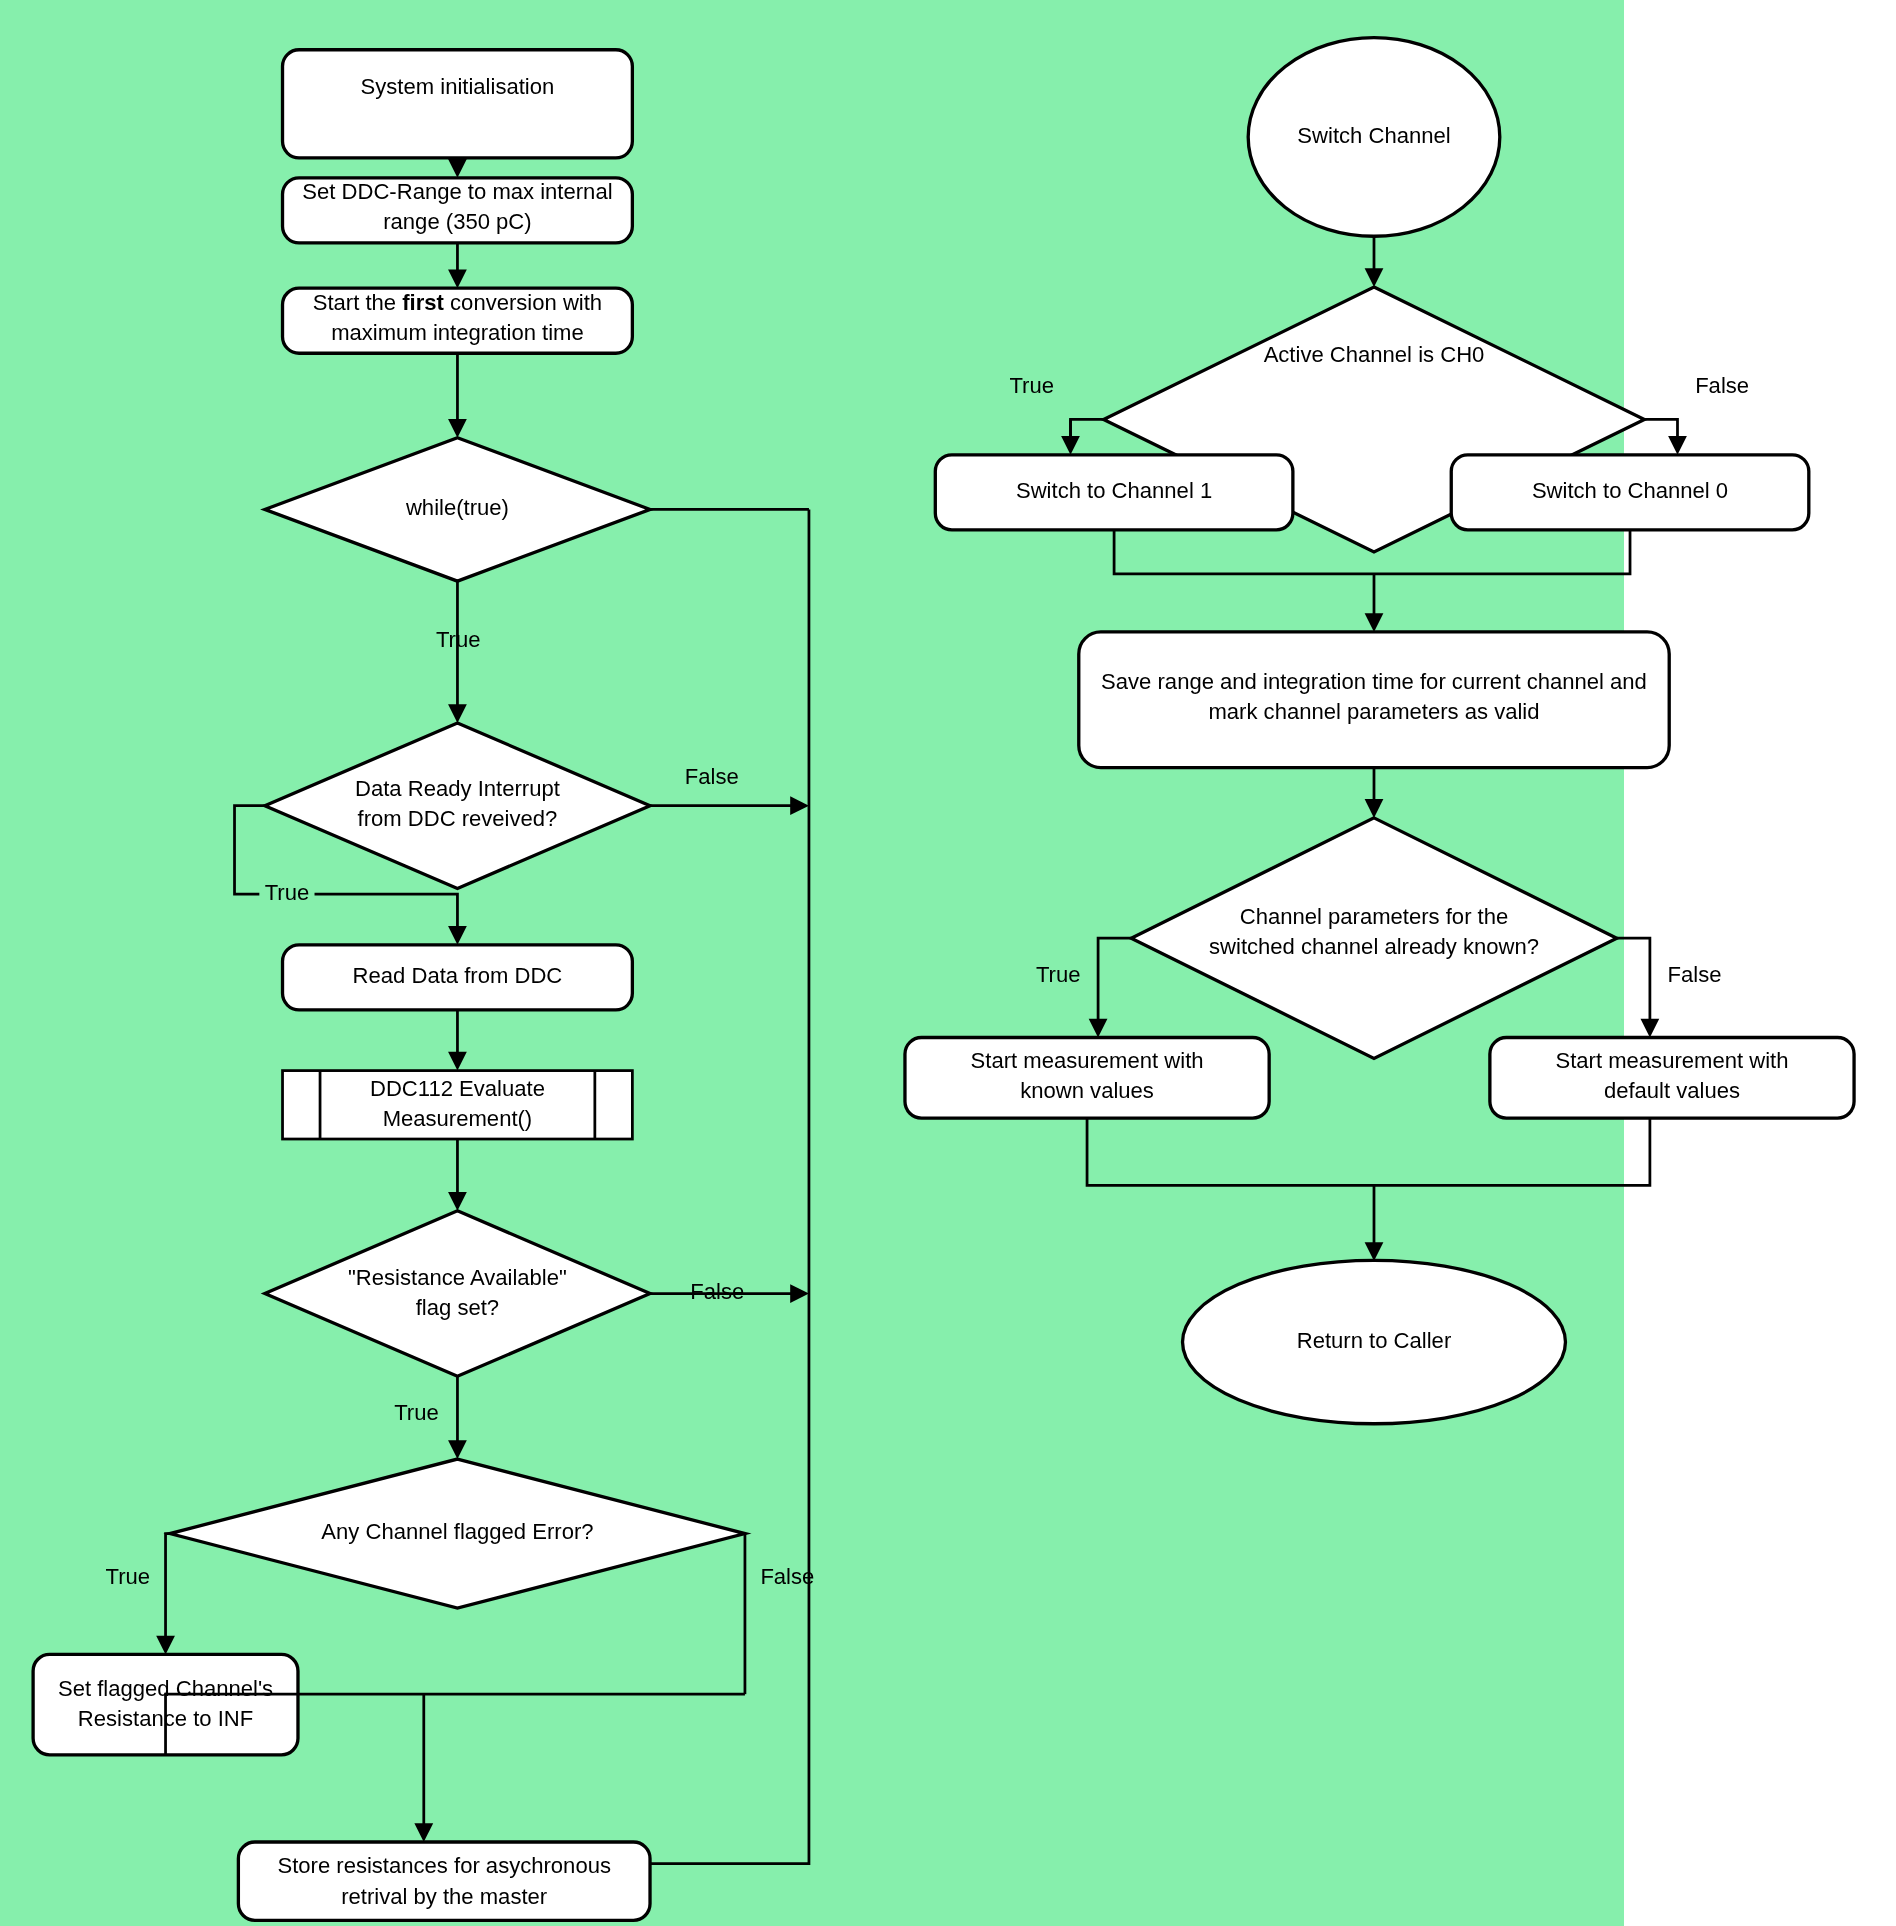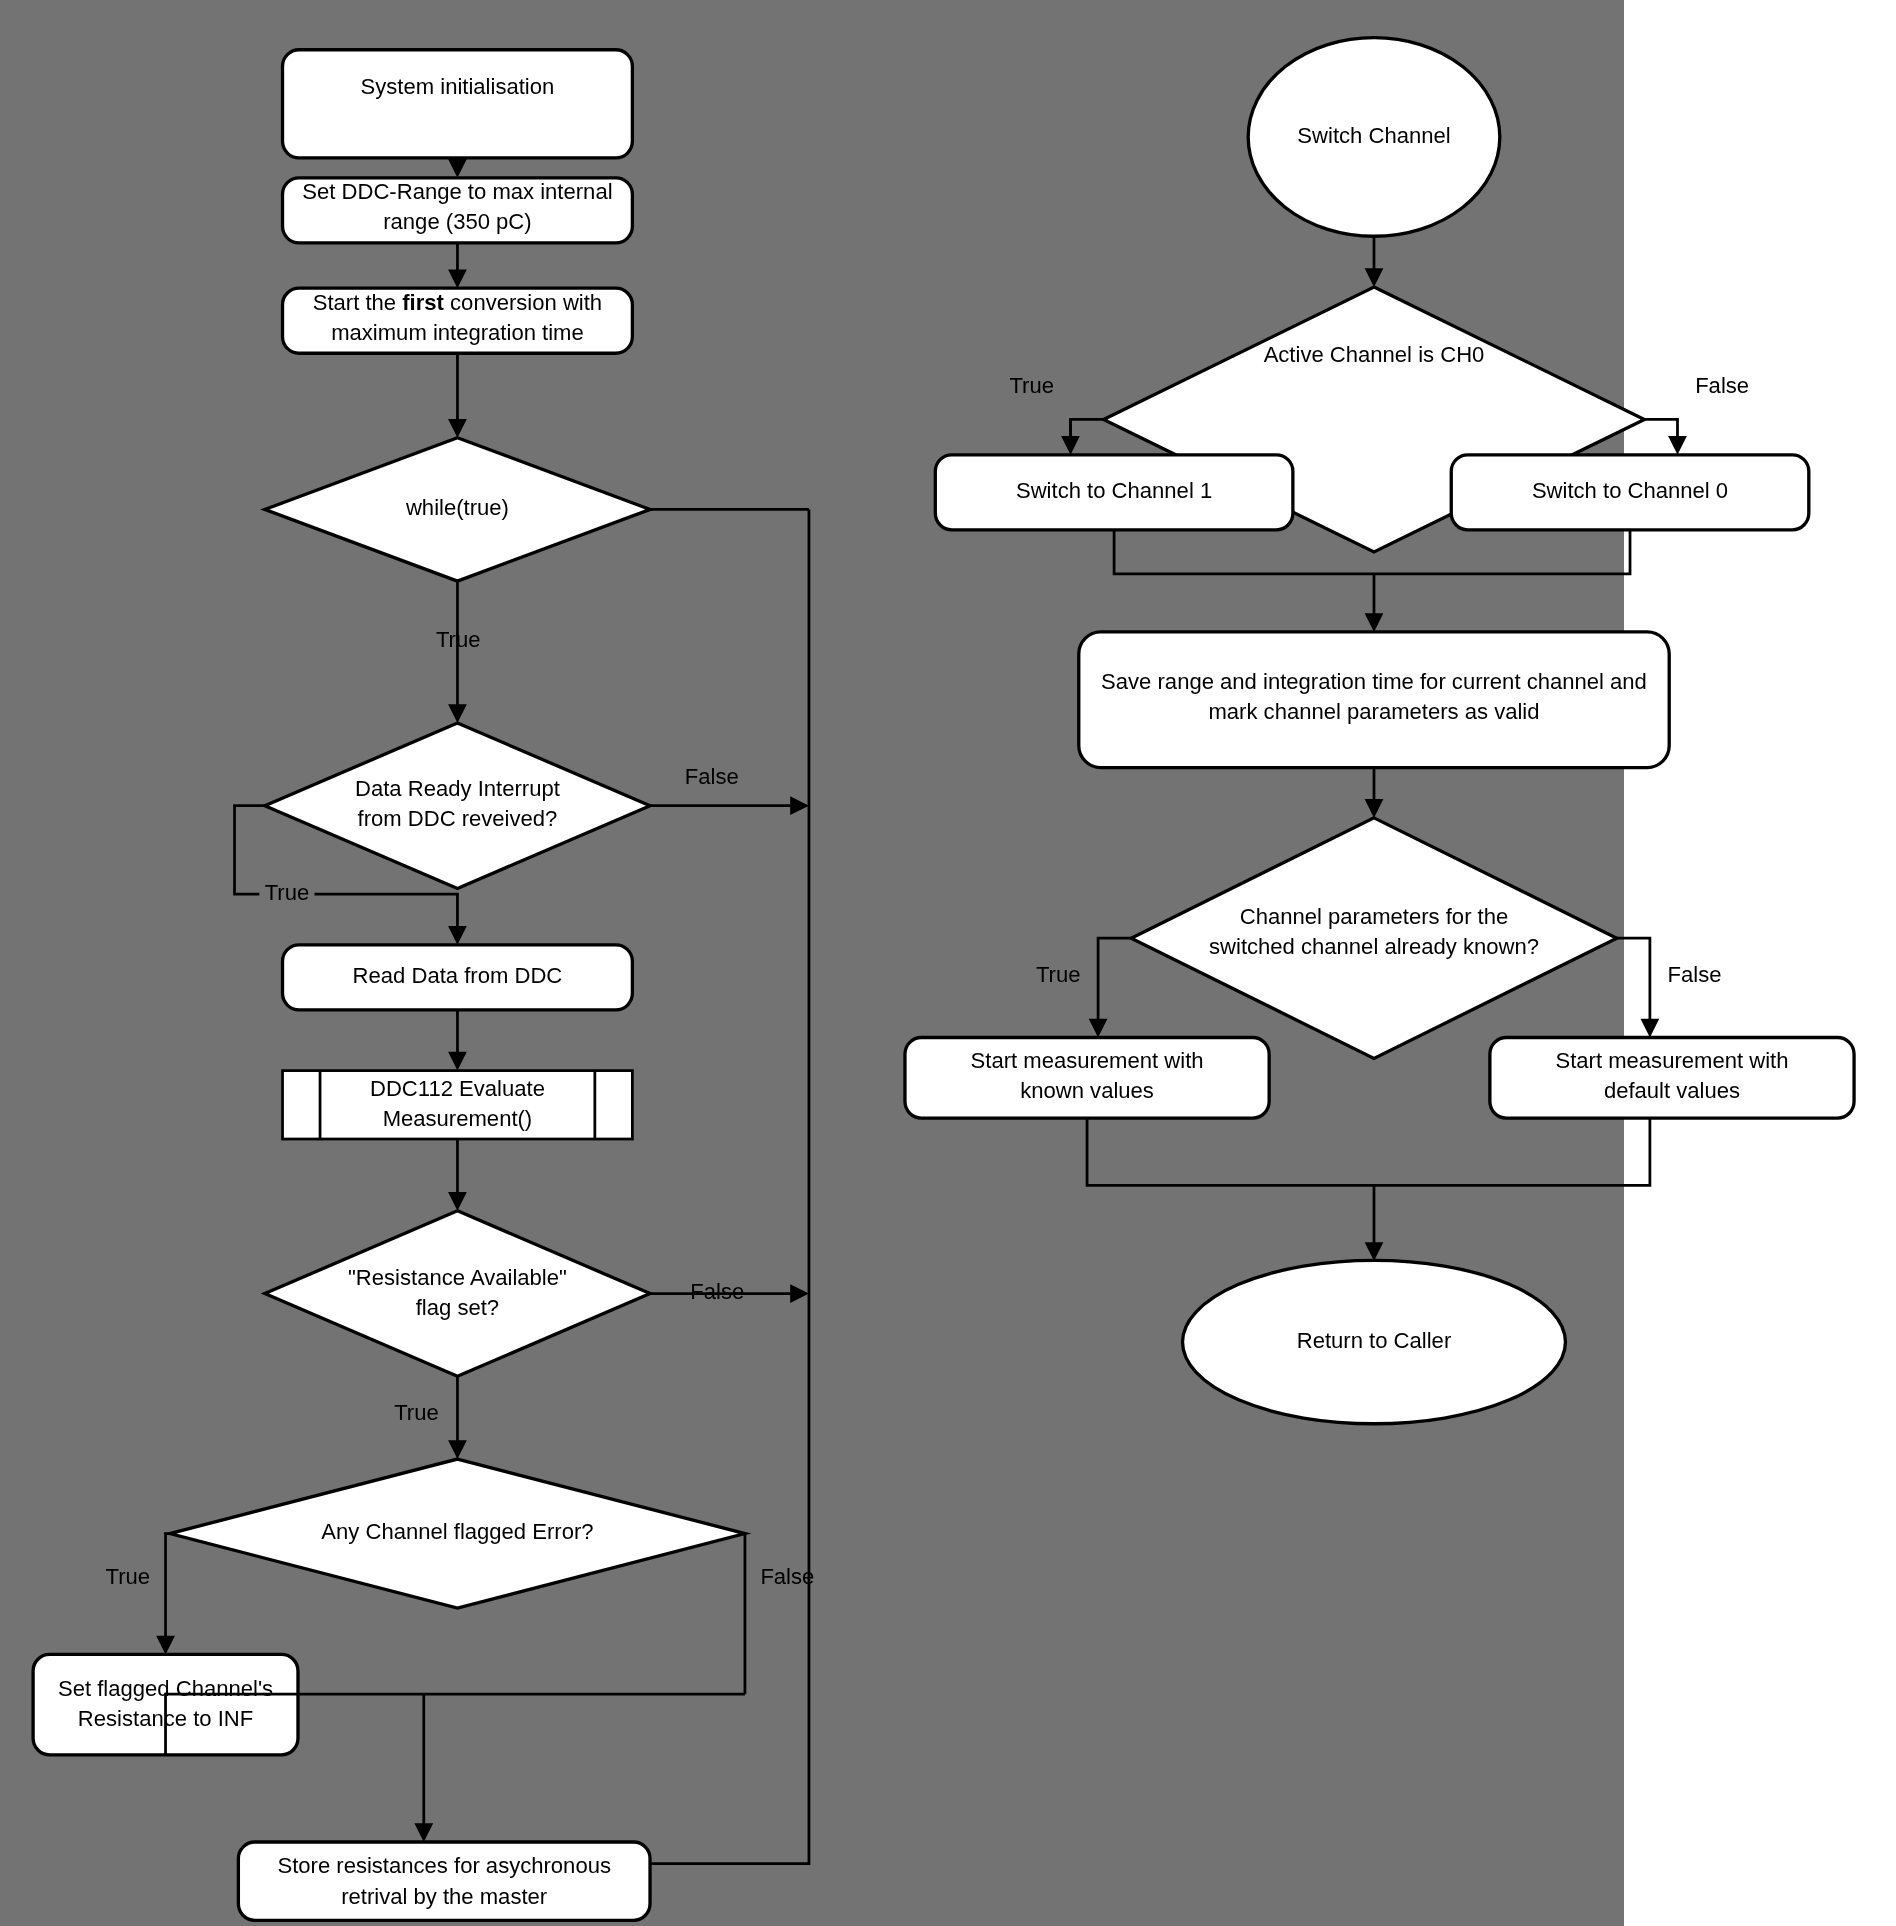--- a/index.html
+++ b/index.html
@@ -10,21 +10,21 @@
   body {
     width: 1896px;
     height: 1926px;
     font-family: "Liberation Sans", sans-serif;
     overflow: hidden;
   }
   #flowchart-root {
     position: relative;
     width: 1624px;
     height: 1926px;
-    background: #737373;
+    background: #86efac;
   }
   svg.diagram {
     display: block;
     width: 1896px;
     height: 1926px;
   }
   .shape-outline {
     fill: #ffffff;
     stroke: #000000;
     stroke-width: 6;

